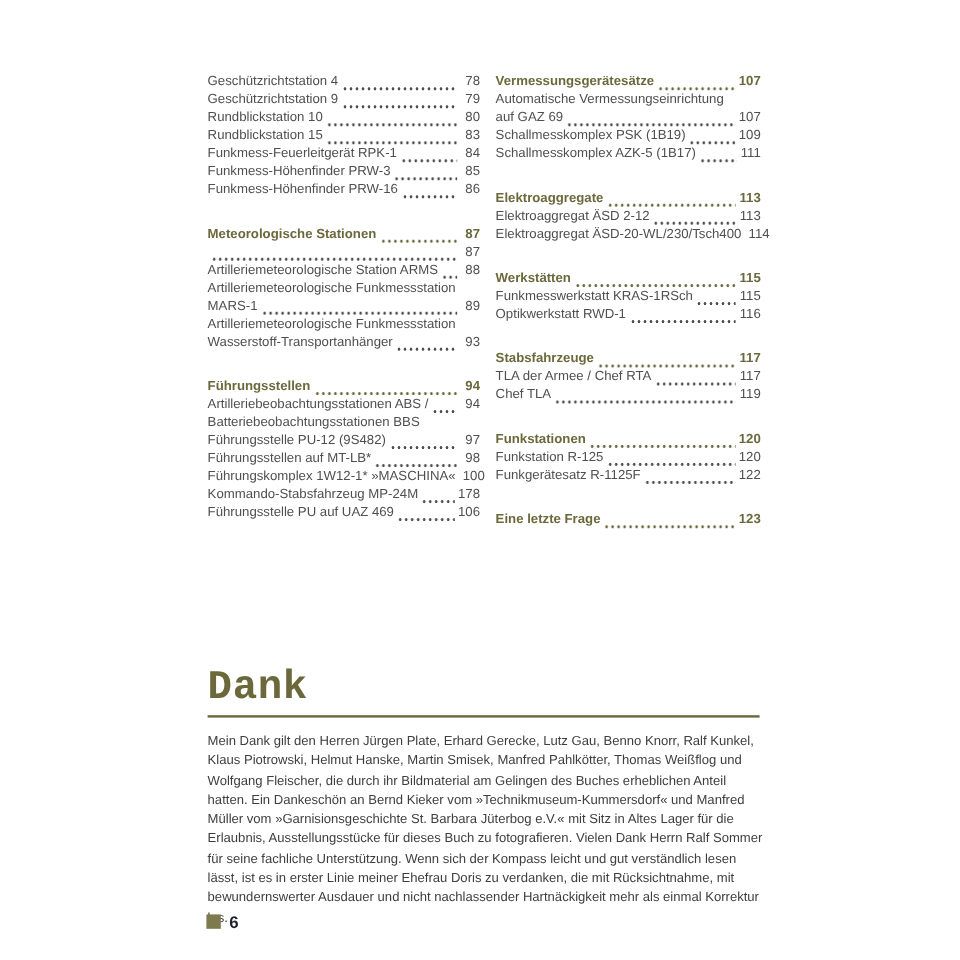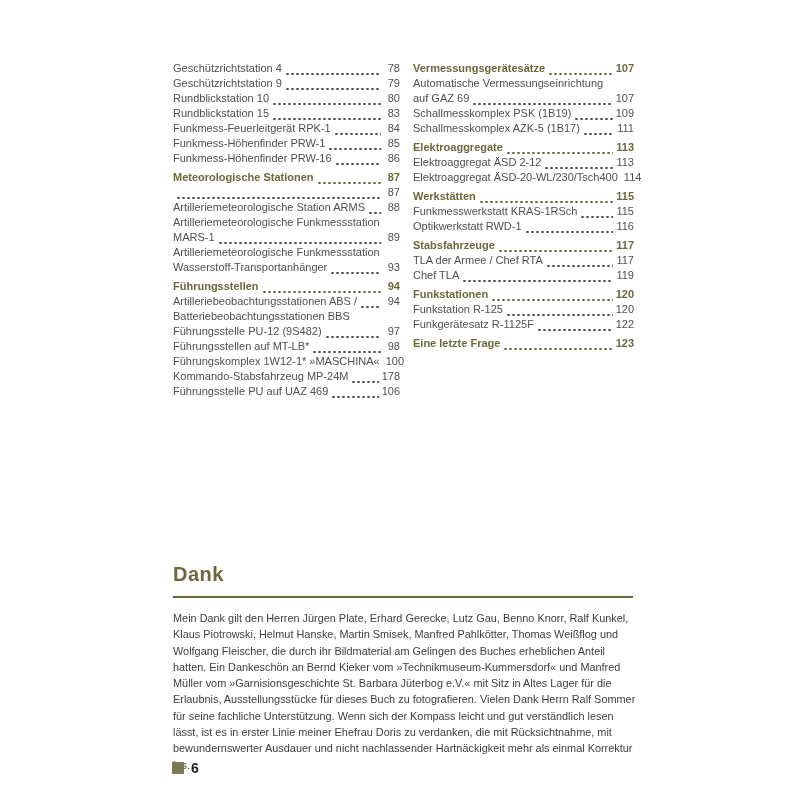--- a/index.html
+++ b/index.html
@@ -6,38 +6,38 @@
   html, body { background: #ffffff; }
   .page {
     position: relative; width: 800px; height: 800px;
     background: var(--page-bg, #ffffff);
     font-family: "Liberation Sans", sans-serif;
     overflow: hidden;
   }
   .toc { position: absolute; left: 173px; top: 61px; display: flex; gap: 13px; }
   .toc-col { width: 227px; }
   .toc-col.right { width: 221px; }
-  .toc-block { margin-top: 4px; }
+  .toc-block { margin-top: 22px; }
   .toc-block:first-child { margin-top: 0; }
   .toc-row {
     display: flex; align-items: flex-end;
     font-size: 11px; line-height: 15px;
     color: var(--item-text, #4f4f4f);
   }
   .toc-row .lbl { white-space: nowrap; }
   .toc-row .dots {
     flex: 1 1 0; min-width: 0; height: 12px; margin: 0 3px;
     background: radial-gradient(circle, currentColor 1px, transparent 1.4px) left bottom / 5px 4px repeat-x;
   }
   .toc-row .pg { flex: 0 0 auto; min-width: 16px; text-align: right; white-space: nowrap; }
   .toc-header { color: var(--accent, #6b693c); font-weight: bold; justify-content: flex-end; }
   .dank { position: absolute; left: 173px; top: 558px; width: 467px; }
   .dank-title {
-    font-size: 20px; line-height: 33px; font-weight: bold;
-    color: var(--accent, #6b693c); letter-spacing: 0.5px;
+    font-size: 34px; line-height: 33px; font-weight: bold;
+    color: var(--accent, #6b693c); letter-spacing: 0.5px; font-family: Liberation Mono, monospace;
   }
   .dank-rule {
     border: none; border-top: 2px solid var(--accent, #6b693c);
     margin-top: 5px; width: 460px;
   }
   .dank-body {
     margin-top: 12px; font-size: 10.9px; line-height: 16.3px;
     color: var(--body-text, #3e3e3e);
   }
   .footer {
@@ -74,21 +74,21 @@
             <span class="lbl">Rundblickstation 15</span>
             <span class="dots"></span>
             <span class="pg">83</span>
           </div>
           <div class="toc-row">
             <span class="lbl">Funkmess-Feuerleitgerät RPK-1</span>
             <span class="dots"></span>
             <span class="pg">84</span>
           </div>
           <div class="toc-row">
-            <span class="lbl">Funkmess-Höhenfinder PRW-1</span>
+            <span class="lbl">Funkmess-Höhenfinder PRW-3</span>
             <span class="dots"></span>
             <span class="pg">85</span>
           </div>
           <div class="toc-row">
             <span class="lbl">Funkmess-Höhenfinder PRW-16</span>
             <span class="dots"></span>
             <span class="pg">86</span>
           </div>
         </div>
         <div class="toc-block">

